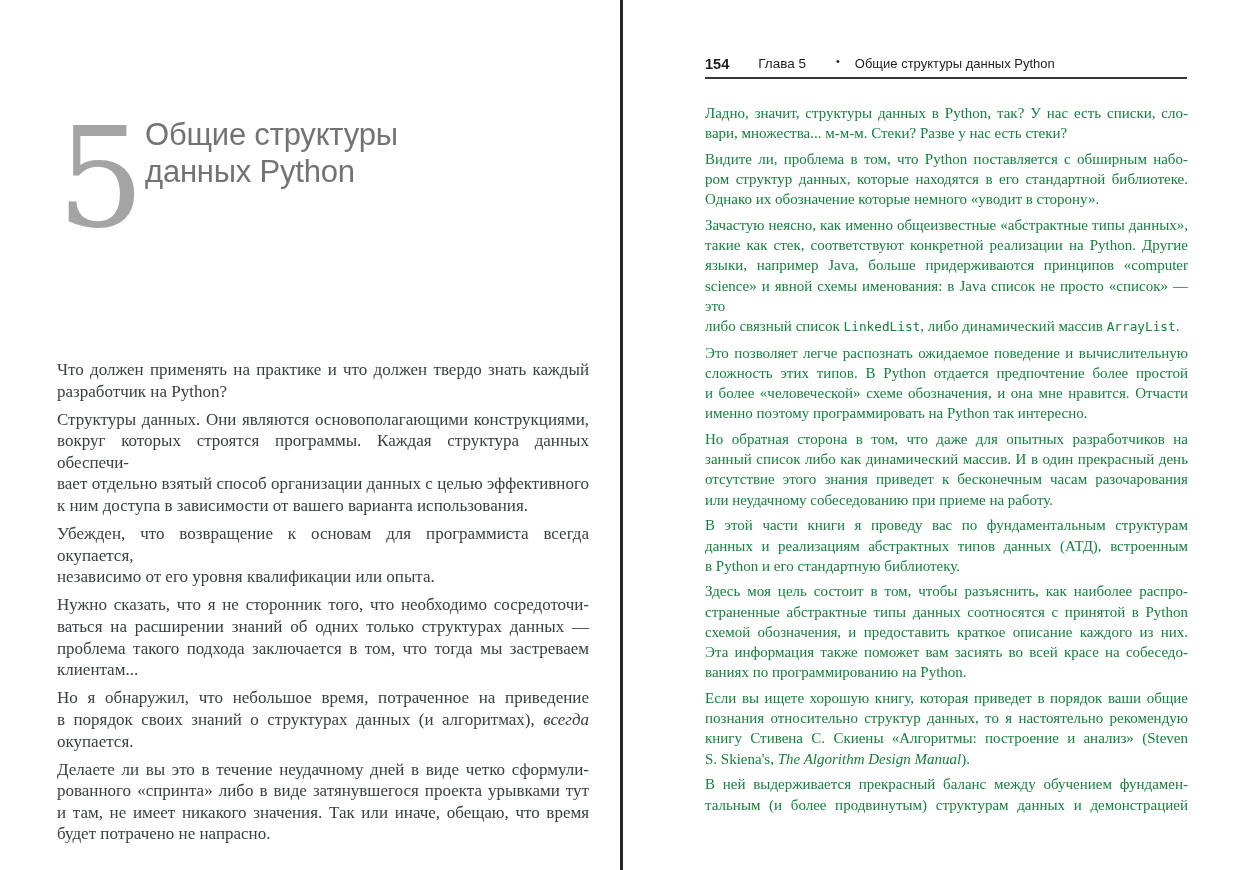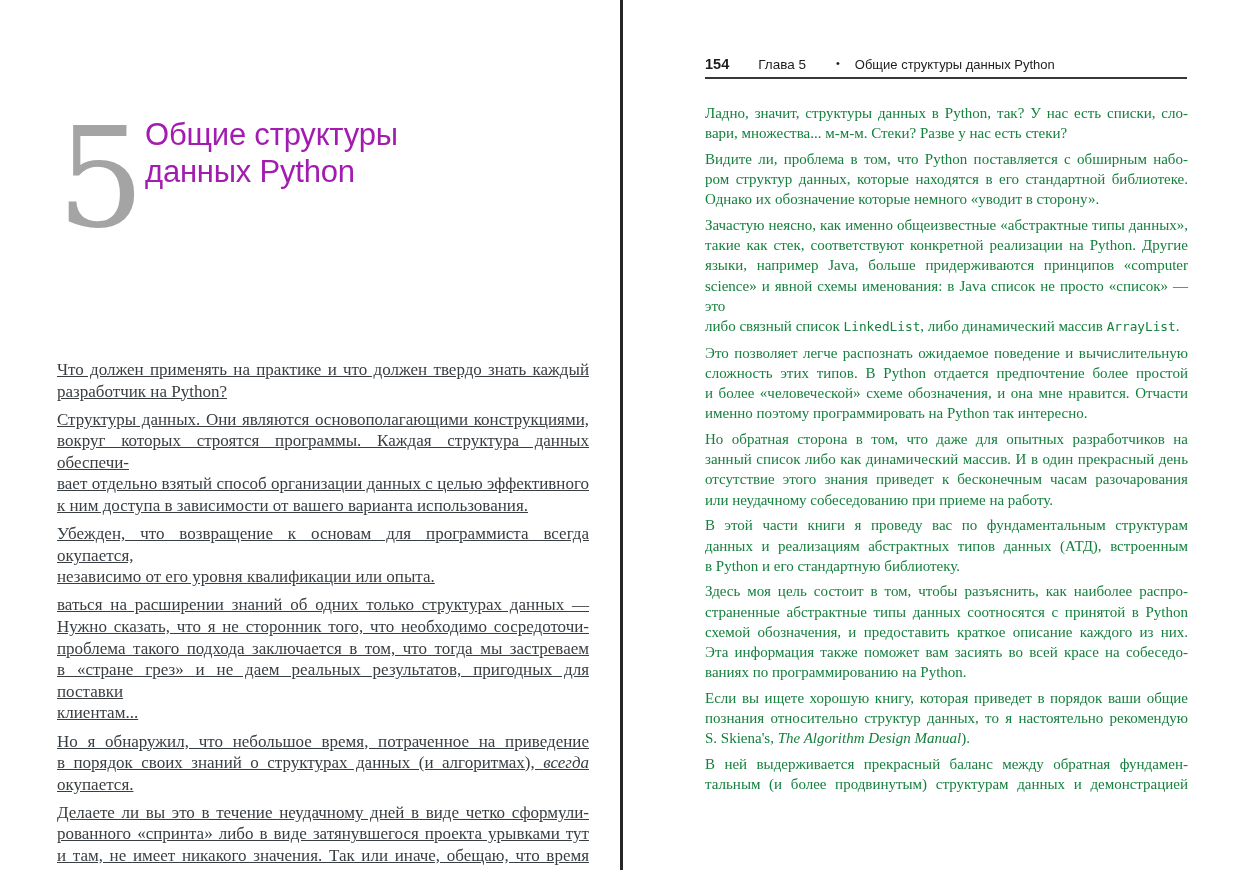--- a/index.html
+++ b/index.html
@@ -19,35 +19,35 @@
   #chapter-num{
     position:absolute;left:57px;top:110px;
     font-family:"DejaVu Serif", serif;
     font-size:138px;line-height:1;
     color:#a4a4a4;
   }
   #chapter-title{
     position:absolute;left:145px;top:116px;
     font-family:"Liberation Sans", sans-serif;
     font-size:31px;line-height:37px;
-    color:#a21caf;letter-spacing:-0.2px;
+    color:#737373;letter-spacing:-0.2px;
   }
   #left-body{
     position:absolute;left:57px;top:359px;width:532px;
     font-size:17px;line-height:21.6px;color:#393e42;
   }
-  #left-body .para{margin:0 0 6.5px 0;text-decoration:underline;}
+  #left-body .para{margin:0 0 6.5px 0;}
   
   #right-header{
     position:absolute;left:705px;top:56px;width:482px;
     font-family:"Liberation Sans", sans-serif;
     color:#1d1d1d;
   }
   #right-header .hrow{
-    display:flex;align-items:center;white-space:nowrap;
+    display:flex;align-items:flex-start;white-space:nowrap;
   }
   #right-header .pagenum{font-size:14.5px;font-weight:bold;margin-right:29px;}
   #right-header .chlabel{font-size:13.5px;margin-right:30px;}
   #right-header .bullet{font-size:11px;margin-right:15px;position:relative;top:-1px;}
   #right-header .runtitle{font-size:13px;}
   #right-header .rule{margin-top:5px;height:2px;background:#35383a;width:482px;}
   #right-body{
     position:absolute;left:705px;top:103px;width:483px;
     font-size:15px;line-height:20.2px;color:#15803d;
   }
@@ -88,24 +88,23 @@
           <div class="ln">Структуры данных. Они являются основополагающими конструкциями,</div>
           <div class="ln">вокруг которых строятся программы. Каждая структура данных обеспечи-</div>
           <div class="ln">вает отдельно взятый способ организации данных с целью эффективного</div>
           <div class="ln last">к ним доступа в зависимости от вашего варианта использования.</div>
         </div>
         <div class="para">
           <div class="ln">Убежден, что возвращение к основам для программиста всегда окупается,</div>
           <div class="ln last">независимо от его уровня квалификации или опыта.</div>
         </div>
         <div class="para">
+          <div class="ln">Нужно сказать, что я не сторонник того, что необходимо сосредоточи-</div>
           <div class="ln">ваться на расширении знаний об одних только структурах данных —</div>
-          <div class="ln">Нужно сказать, что я не сторонник того, что необходимо сосредоточи-</div>
           <div class="ln">проблема такого подхода заключается в том, что тогда мы застреваем</div>
-          <div class="ln">в «стране грез» и не даем реальных результатов, пригодных для поставки</div>
           <div class="ln last">клиентам...</div>
         </div>
         <div class="para">
           <div class="ln">Но я обнаружил, что небольшое время, потраченное на приведение</div>
           <div class="ln">в порядок своих знаний о структурах данных (и алгоритмах), <em>всегда</em></div>
           <div class="ln last">окупается.</div>
         </div>
         <div class="para">
           <div class="ln">Делаете ли вы это в течение неудачному дней в виде четко сформули-</div>
           <div class="ln">рованного «спринта» либо в виде затянувшегося проекта урывками тут</div>
@@ -162,22 +161,23 @@
         <div class="para">
           <div class="ln">Здесь моя цель состоит в том, чтобы разъяснить, как наиболее распро-</div>
           <div class="ln">страненные абстрактные типы данных соотносятся с принятой в Python</div>
           <div class="ln">схемой обозначения, и предоставить краткое описание каждого из них.</div>
           <div class="ln">Эта информация также поможет вам засиять во всей красе на собеседо-</div>
           <div class="ln last">ваниях по программированию на Python.</div>
         </div>
         <div class="para">
           <div class="ln">Если вы ищете хорошую книгу, которая приведет в порядок ваши общие</div>
           <div class="ln">познания относительно структур данных, то я настоятельно рекомендую</div>
+          <div class="ln">книгу Стивена С. Скиены «Алгоритмы: построение и анализ» (Steven</div>
           <div class="ln last">S. Skiena's, <em>The Algorithm Design Manual</em>).</div>
         </div>
         <div class="para">
-          <div class="ln">В ней выдерживается прекрасный баланс между обратная фундамен-</div>
+          <div class="ln">В ней выдерживается прекрасный баланс между обучением фундамен-</div>
           <div class="ln">тальным (и более продвинутым) структурам данных и демонстрацией</div>
         </div>
       </div>
   </div>
 
 </div>
 
 </body></html>

